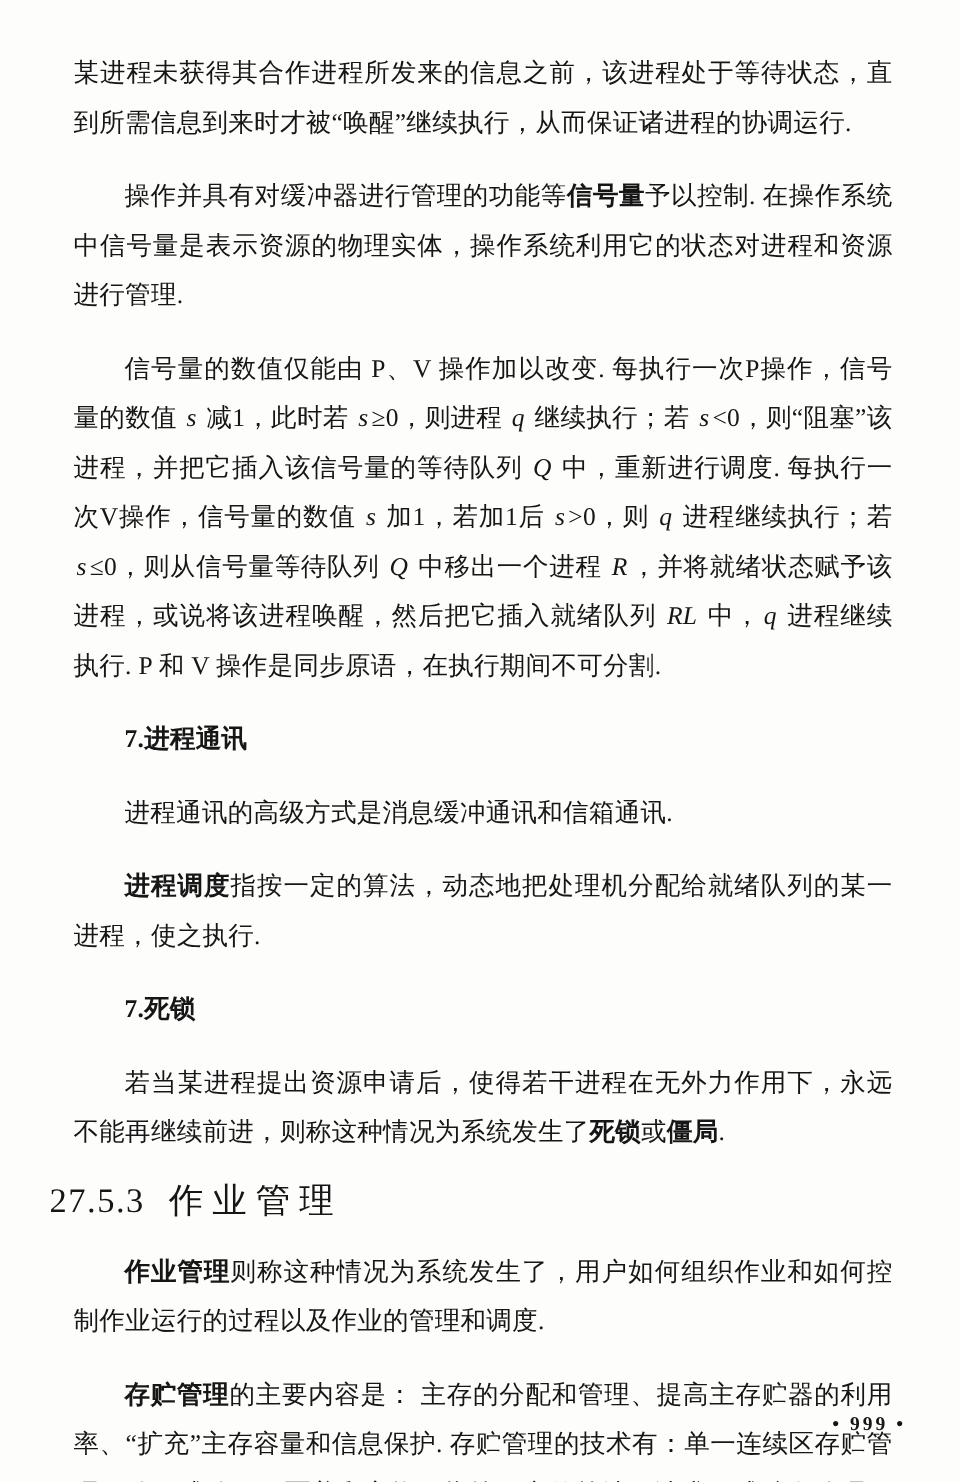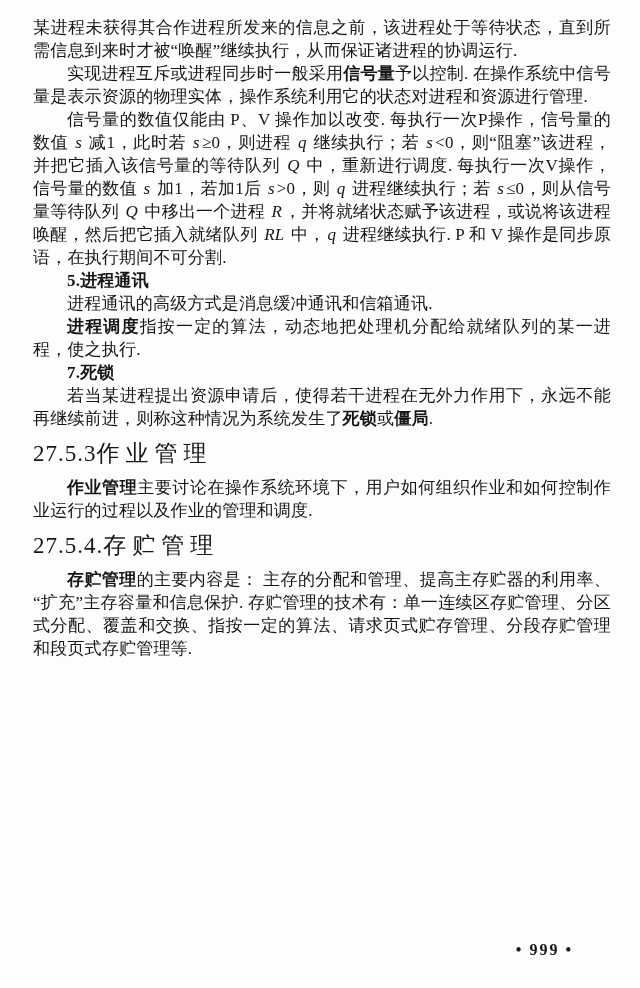--- a/index.html
+++ b/index.html
@@ -9,59 +9,58 @@
     margin:0 auto;
     background:#fdfdfc;
     color:#161616;
     font-family:"Liberation Serif","DejaVu Serif",serif;
     box-sizing:border-box;
     padding:16px 29px 0 33px;
     overflow:hidden;
   }
   .text-col { width:578px; }
   .para, .subhead {
-    margin:0;
+    margin:16px;
     font-size:17px;
-    line-height:23px;
+    line-height:33px;
     text-align:justify;
     letter-spacing:0.2px;
   }
   .para.indent { text-indent:2em; }
   .subhead { font-weight:bold; text-indent:2em; }
   .bold { font-weight:bold; }
   .var { font-style:italic; padding:0 2px; font-family:"Liberation Serif",serif; }
   h2.section-heading {
     font-weight:normal;
     font-size:23px;
     line-height:28px;
     margin:10px 0 8px 0;
     letter-spacing:0;
   }
-  .sec-num { margin-right:0; letter-spacing:1px; }
+  .sec-num { margin-right:16px; letter-spacing:1px; }
   .sec-title { letter-spacing:6px; }
   .page-number {
     position:absolute;
-    top:941px; right:67px;
+    top:941px; right:36px;
     font-weight:bold;
-    font-size:16px;
+    font-size:13px;
     letter-spacing:2px;
   }
 </style>
 </head>
 <body>
 
 <div class="page">
   <div class="text-col">
       <p class="para"><span>某进程未获得其合作进程所发来的信息之前，该进程处于等待状态，直到所需信息到来时才被“唤醒”继续执行，从而保证诸进程的协调运行.</span></p>
-      <p class="para indent"><span>实现进程互斥或进程同步时一般采用</span><span class="bold">信号量</span><span>予以控制. 在操作系统中信号量是表示资源的物理实体，操作系统利用它的状态对进程和资源进行管理.</span></p>
+      <p class="para indent"><span>操作并具有对缓冲器进行管理的功能等</span><span class="bold">信号量</span><span>予以控制. 在操作系统中信号量是表示资源的物理实体，操作系统利用它的状态对进程和资源进行管理.</span></p>
       <p class="para indent"><span>信号量的数值仅能由 P、V 操作加以改变. 每执行一次P操作，信号量的数值 </span><span class="var">s</span><span> 减1，此时若 </span><span class="var">s</span><span>≥0，则进程 </span><span class="var">q</span><span> 继续执行；若 </span><span class="var">s</span><span>&lt;0，则“阻塞”该进程，并把它插入该信号量的等待队列 </span><span class="var">Q</span><span> 中，重新进行调度. 每执行一次V操作，信号量的数值 </span><span class="var">s</span><span> 加1，若加1后 </span><span class="var">s</span><span>&gt;0，则 </span><span class="var">q</span><span> 进程继续执行；若 </span><span class="var">s</span><span>≤0，则从信号量等待队列 </span><span class="var">Q</span><span> 中移出一个进程 </span><span class="var">R</span><span>，并将就绪状态赋予该进程，或说将该进程唤醒，然后把它插入就绪队列 </span><span class="var">RL</span><span> 中，</span><span class="var">q</span><span> 进程继续执行. P 和 V 操作是同步原语，在执行期间不可分割.</span></p>
-      <p class="subhead"><span class="bold">5.进程通讯</span></p>
+      <p class="subhead"><span class="bold">7.进程通讯</span></p>
       <p class="para indent"><span>进程通讯的高级方式是消息缓冲通讯和信箱通讯.</span></p>
       <p class="para indent"><span class="bold">进程调度</span><span>指按一定的算法，动态地把处理机分配给就绪队列的某一进程，使之执行.</span></p>
       <p class="subhead"><span class="bold">7.死锁</span></p>
       <p class="para indent"><span>若当某进程提出资源申请后，使得若干进程在无外力作用下，永远不能再继续前进，则称这种情况为系统发生了</span><span class="bold">死锁</span><span>或</span><span class="bold">僵局</span><span>.</span></p>
       <h2 class="section-heading"><span class="sec-num">27.5.3</span><span class="sec-title">作业管理</span></h2>
-      <p class="para indent"><span class="bold">作业管理</span><span>主要讨论在操作系统环境下，用户如何组织作业和如何控制作业运行的过程以及作业的管理和调度.</span></p>
-      <h2 class="section-heading"><span class="sec-num">27.5.4.</span><span class="sec-title">存贮管理</span></h2>
+      <p class="para indent"><span class="bold">作业管理</span><span>则称这种情况为系统发生了，用户如何组织作业和如何控制作业运行的过程以及作业的管理和调度.</span></p>
       <p class="para indent"><span class="bold">存贮管理</span><span>的主要内容是： 主存的分配和管理、提高主存贮器的利用率、“扩充”主存容量和信息保护. 存贮管理的技术有：单一连续区存贮管理、分区式分配、覆盖和交换、指按一定的算法、请求页式贮存管理、分段存贮管理和段页式存贮管理等.</span></p>
     </div>
   <div class="page-number">• 999 •</div>
 </div>
 
 </body></html>

